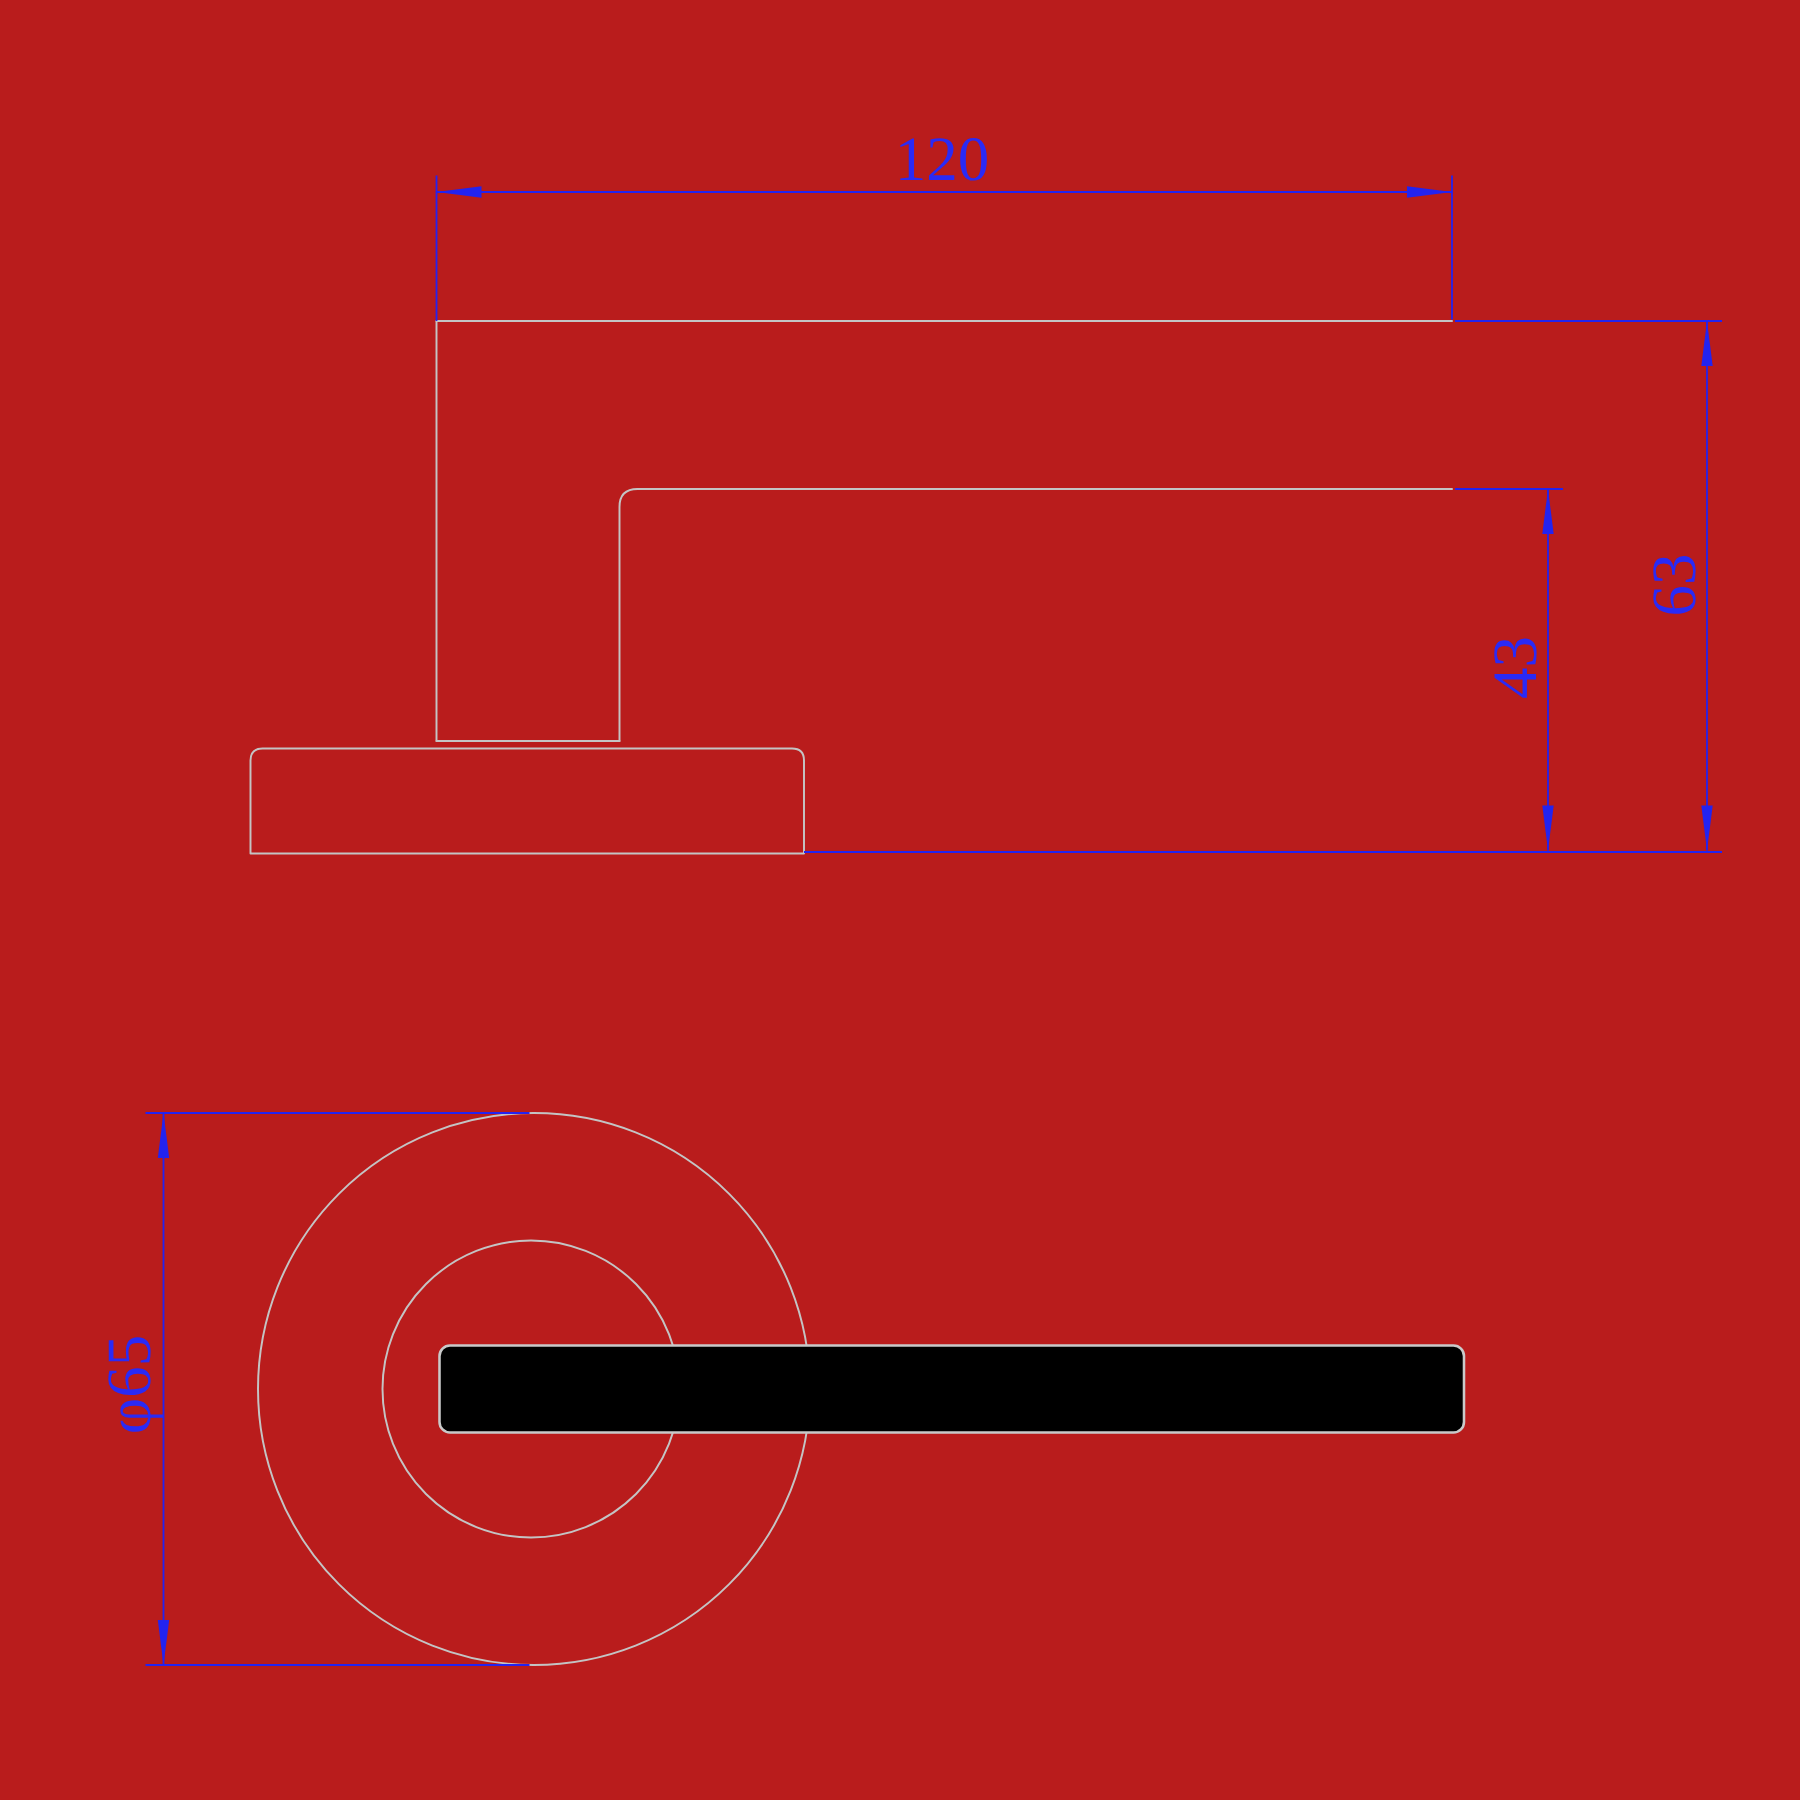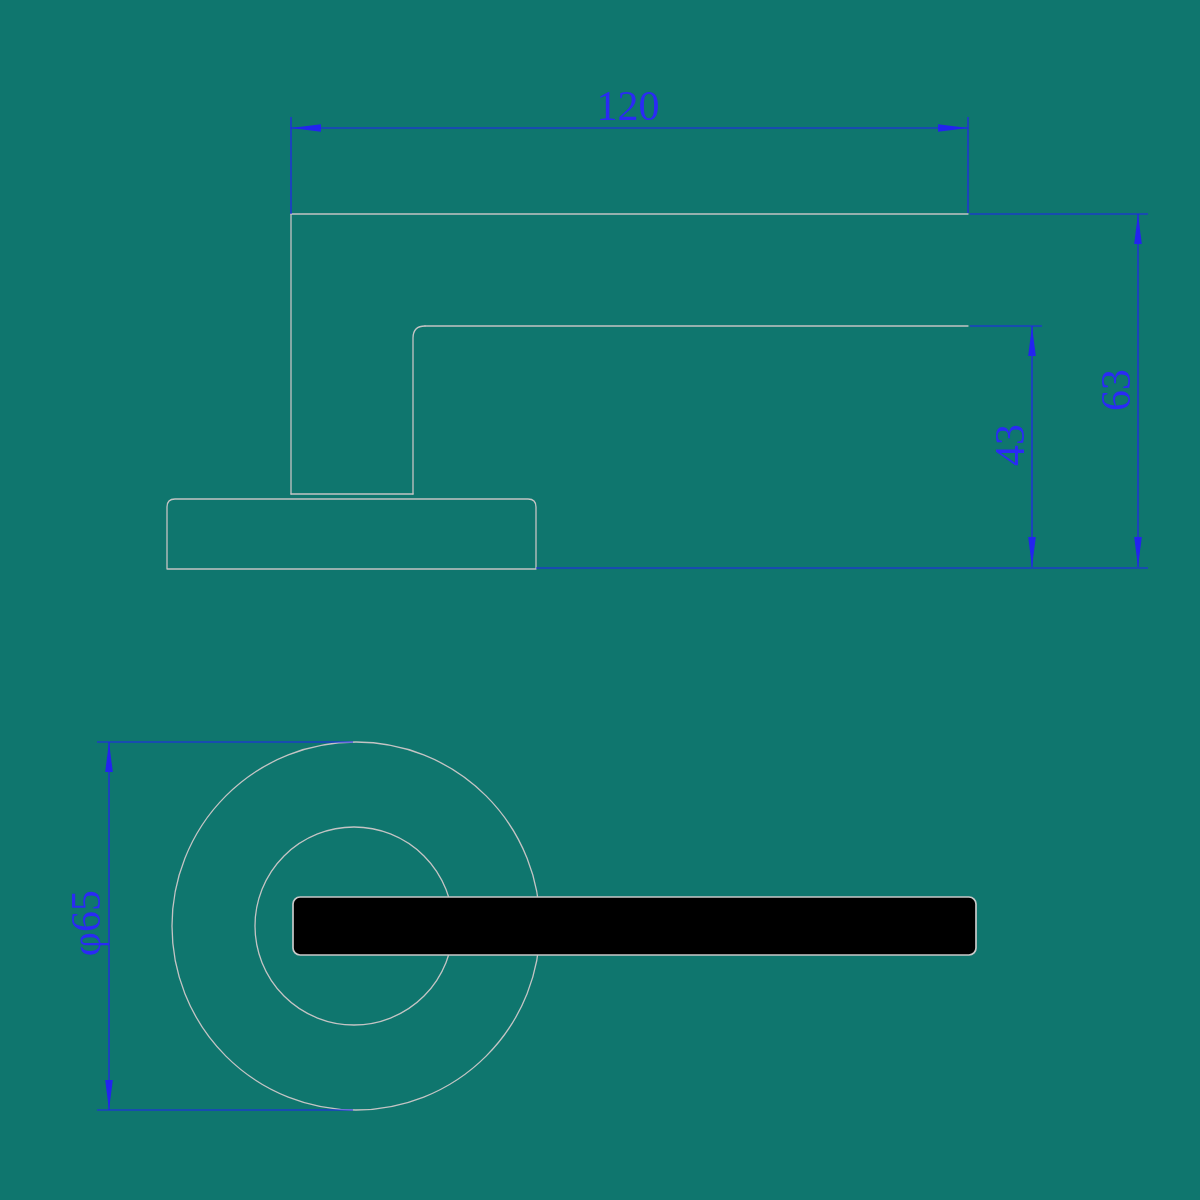--- a/index.html
+++ b/index.html
@@ -1,16 +1,16 @@
 <!DOCTYPE html>
 <html><head>
 <meta charset="utf-8">
 <style>
   html,body{margin:0;padding:0;background:#000;}
-  .page{position:relative;width:1200px;height:1200px;background:#0f766e;overflow:hidden;}
+  .page{position:relative;width:1200px;height:1200px;background:#b91c1c;overflow:hidden;}
   svg{position:absolute;left:0;top:0;}
   .obj{stroke:#c4c4c4;fill:none;stroke-width:1.3;stroke-linecap:round;stroke-linejoin:round;}
   .obj-thick{stroke:#c9c9c9;fill:#000;stroke-width:1.7;stroke-linejoin:round;}
   .dim{stroke:#2323f0;fill:none;stroke-width:1.2;}
   .dim .arrow{fill:#2323f0;stroke:none;}
   .dim text{fill:#2a2af5;stroke:none;font-family:"Liberation Serif",serif;font-size:42px;letter-spacing:0px;}
 </style>
 </head>
 <body>
 

